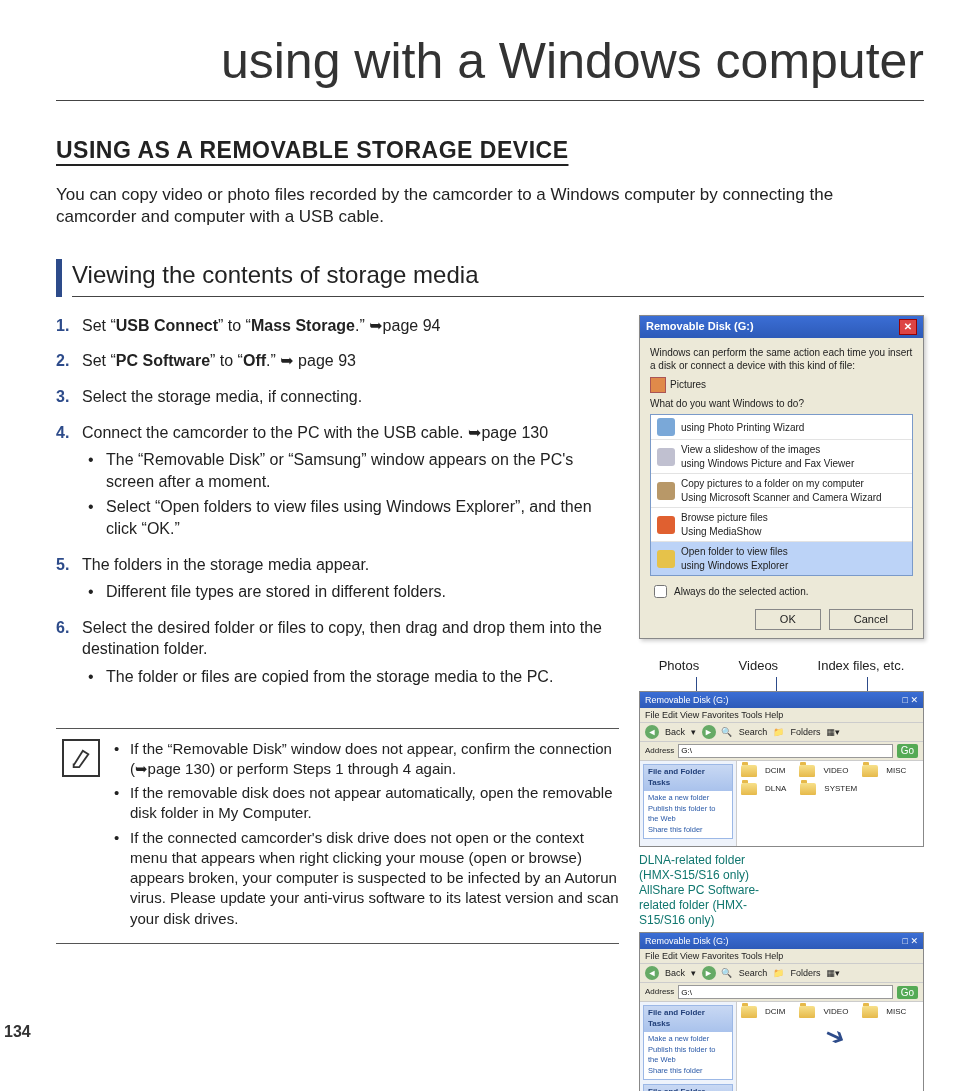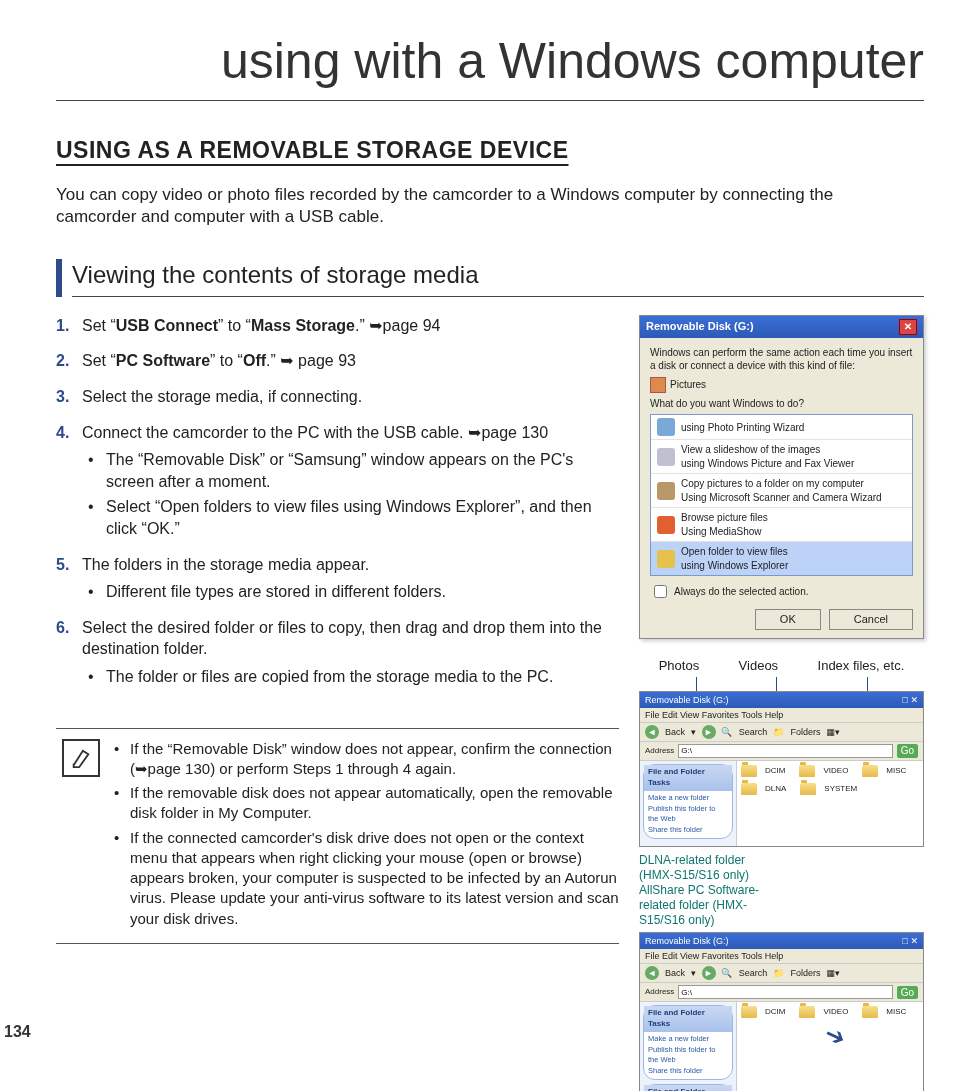--- a/index.html
+++ b/index.html
@@ -46,21 +46,21 @@
   .explorer-mock{border:1px solid #888;font-size:9px;font-family:Tahoma,Arial,sans-serif;background:#fff;margin-bottom:6px;}
   .ex-title{background:linear-gradient(#3b6ed5,#2d5ab8);color:#fff;padding:2px 5px;display:flex;justify-content:space-between;font-size:9px;}
   .ex-menu{background:#ece9d8;padding:1px 5px;font-size:9px;border-bottom:1px solid #ccc;}
   .ex-tool{background:#ece9d8;padding:2px 5px;font-size:9px;border-bottom:1px solid #ccc;display:flex;align-items:center;gap:6px;}
   .gbtn{background:#6a6;color:#fff;border-radius:50%;width:14px;height:14px;display:inline-flex;align-items:center;justify-content:center;font-size:9px;}
   .ex-addr{background:#ece9d8;padding:2px 5px;font-size:8px;border-bottom:1px solid #ccc;display:flex;align-items:center;gap:4px;}
   .ex-addr input{flex:1;font-size:8px;height:12px;border:1px solid #999;padding:0 2px;}
   .gobtn{background:#5a5;color:#fff;font-size:10px;padding:0 4px;border-radius:2px;}
   .ex-body{display:flex;min-height:58px;}
   .ex-side{width:90px;background:#eef3fb;border-right:1px solid #ccc;padding:3px;}
-  .task-panel{background:#fff;border:1px solid #9cb8e6;border-radius:12px;margin-bottom:4px;}
+  .task-panel{background:#fff;border:1px solid #9cb8e6;border-radius:0;margin-bottom:4px;}
   .task-head{background:linear-gradient(#c8d8f3,#a9c2ec);color:#22407a;font-weight:bold;padding:2px 4px;font-size:8px;}
   .task-body{padding:2px 4px;font-size:7.5px;color:#2b5aa8;}
   .task-body div{margin-bottom:1px;}
   .ex-main{flex:1;padding:4px;position:relative;}
   .folder-row{display:flex;gap:14px;margin-bottom:6px;}
   .folder{display:flex;align-items:center;gap:8px;font-size:8px;}
   .ficon{width:16px;height:12px;background:linear-gradient(#f7e08a,#e6b94a);border-radius:2px 2px 1px 1px;position:relative;}
   .ficon::before{content:"";position:absolute;top:-3px;left:1px;width:6px;height:3px;background:#e6b94a;border-radius:1px 1px 0 0;}
   .small-annot{font-size:12px;line-height:1.25;color:#0f766e;display:flex;justify-content:space-between;margin-top:4px;margin-bottom:4px;flex-direction:column;}
   .small-annot div{width:48%;}

